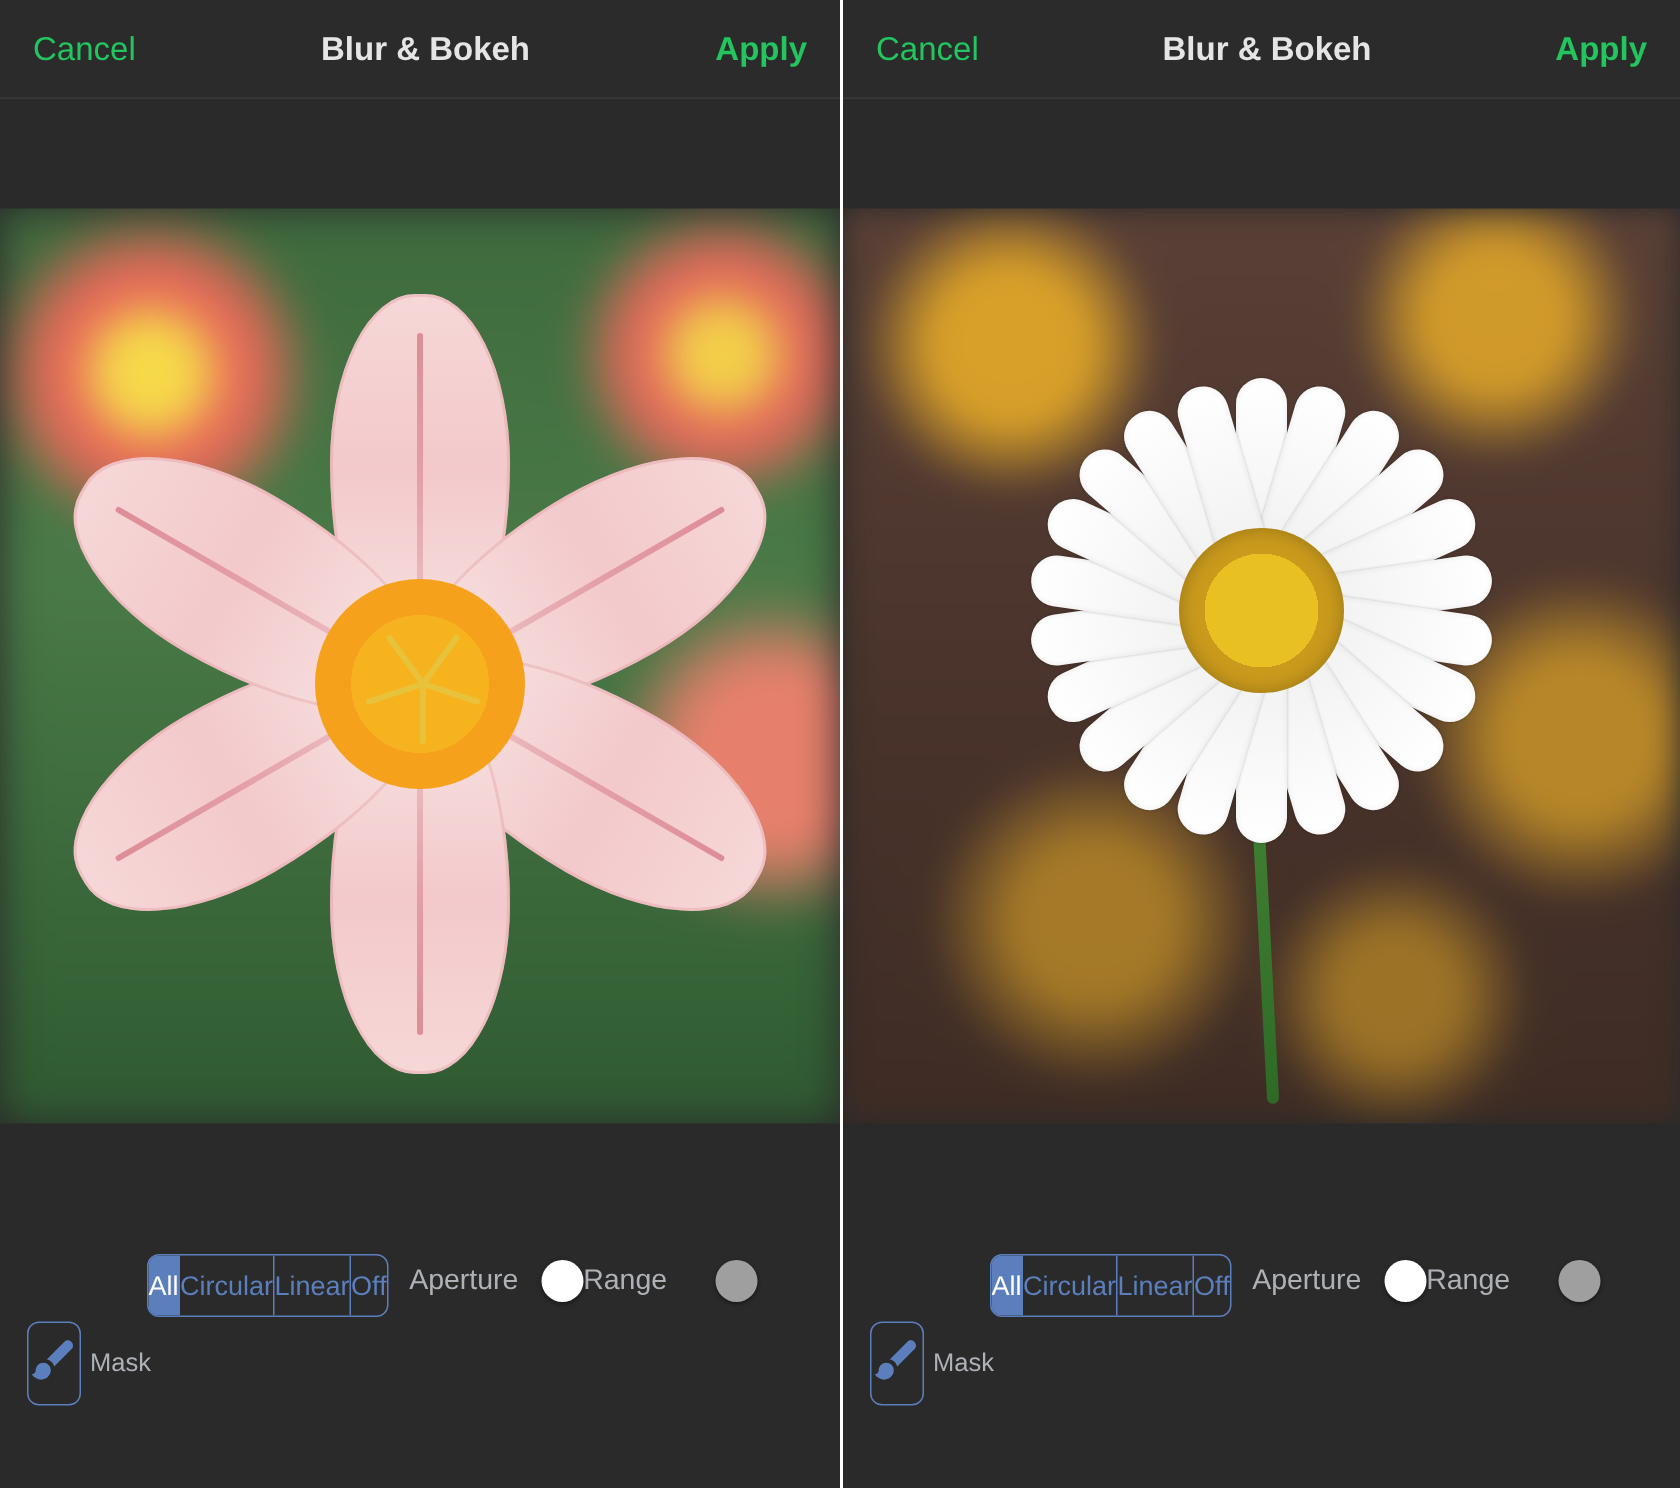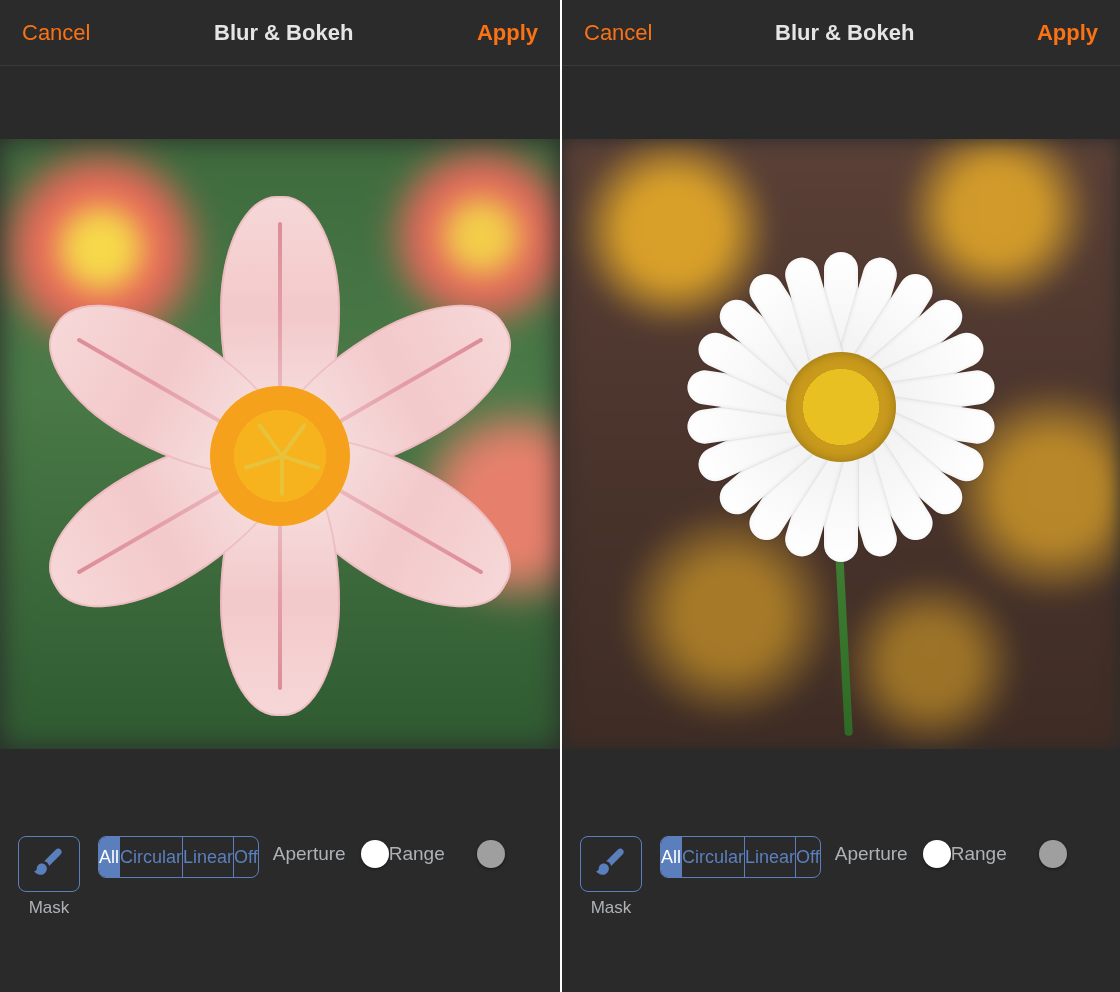--- a/index.html
+++ b/index.html
@@ -2,29 +2,29 @@
 <html><head>
 <meta charset="utf-8">
 <style>
   * { box-sizing: border-box; margin: 0; padding: 0; }
   html, body { width: 1120px; height: 992px; background: #fff; font-family: -apple-system, "Helvetica Neue", Arial, sans-serif; }
   .split { display: flex; width: 1120px; height: 992px; }
   .pane { width: 560px; height: 992px; background: #2a2a2a; display: flex; flex-direction: column; position: relative; }
   .pane + .pane { border-left: 2px solid #fff; }
   
   .hdr { height: 66px; display: flex; align-items: center; justify-content: space-between; padding: 0 22px; border-bottom: 1px solid #3a3a3a; background: #2b2b2b; }
-  .hdr .btn-txt { font-size: 22px; color: #f97316; cursor: pointer; }
+  .hdr .btn-txt { font-size: 22px; color: #22c55e; cursor: pointer; }
   .hdr .apply { font-weight: 600; }
   .hdr .title { font-size: 22px; font-weight: 600; color: #e5e5e5; }
   
   .canvas-area { flex: 1; display: flex; align-items: center; justify-content: center; background: #2a2a2a; }
   .photo { width: 560px; height: 610px; position: relative; overflow: hidden; }
   
   .ctrls { height: 170px; background: #2a2a2a; padding: 14px 18px 10px 18px; display: flex; gap: 18px; }
-  .mask-col { width: 62px; display: flex; flex-direction: column; align-items: center; gap: 6px; }
+  .mask-col { width: 62px; display: flex; flex-direction: row; align-items: center; gap: 6px; }
   .mask-btn { width: 62px; height: 56px; border: 1.5px solid #5b7fbd; border-radius: 8px; display: flex; align-items: center; justify-content: center; cursor: pointer; }
   .mask-btn svg { width: 34px; height: 34px; fill: #5b7fbd; }
   .mask-lbl { font-size: 17px; color: #aeb2b7; }
   .slider-col { flex: 1; display: flex; flex-direction: row; gap: 14px; }
   .segmented { display: flex; border: 1.5px solid #5b7fbd; border-radius: 8px; overflow: hidden; height: 42px; }
   .seg { flex: 1; display: flex; align-items: center; justify-content: center; font-size: 18px; color: #5b7fbd; cursor: pointer; border-right: 1.5px solid #5b7fbd; }
   .seg:last-child { border-right: none; }
   .seg.active { background: #5b7fbd; color: #fff; }
   .slider-row { display: flex; align-items: center; gap: 16px; height: 36px; }
   .slider-lbl { width: 86px; font-size: 19px; color: #aeb2b7; }

